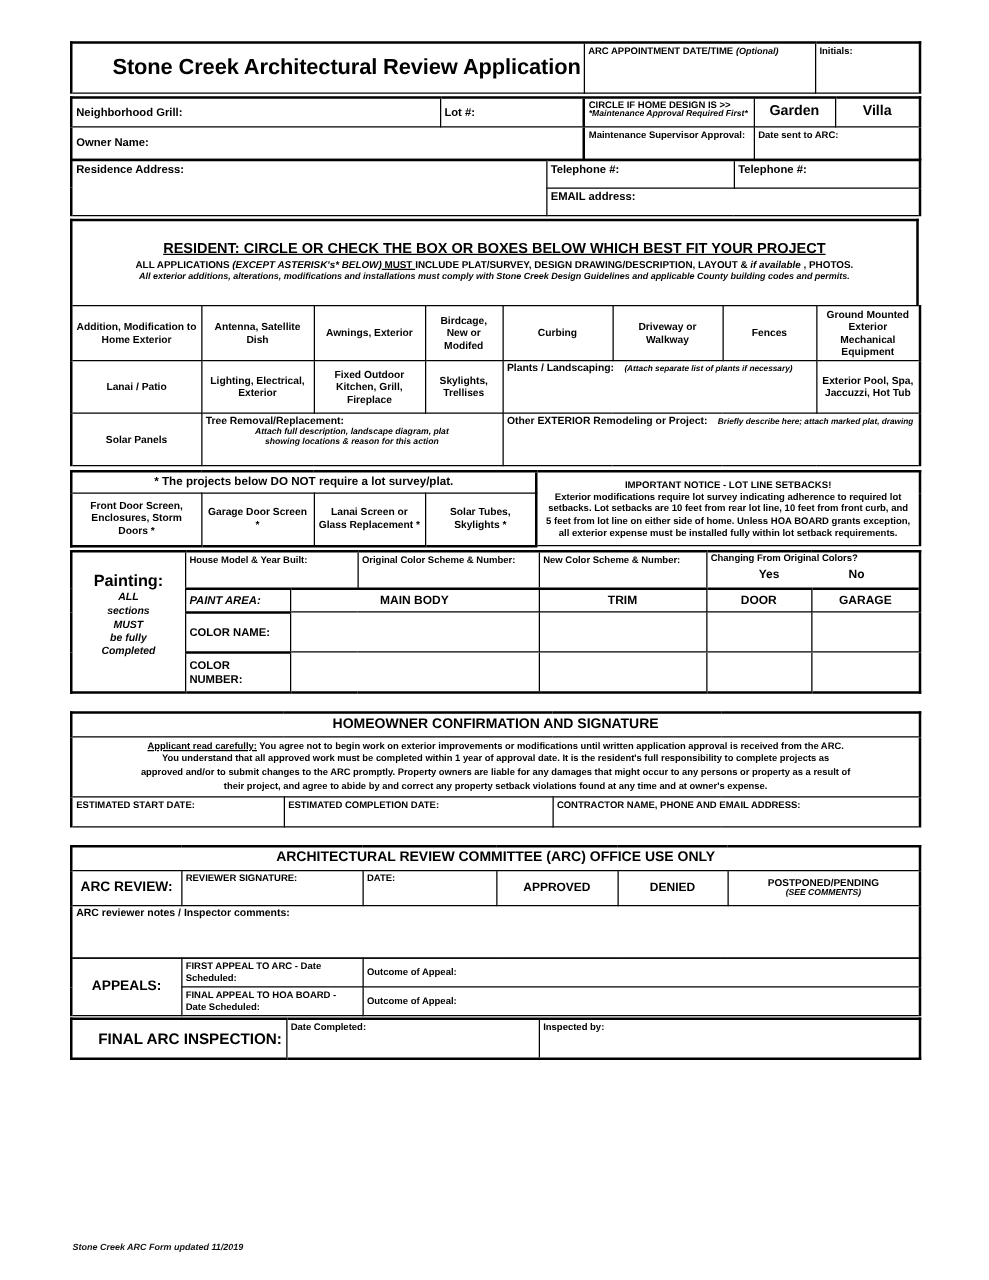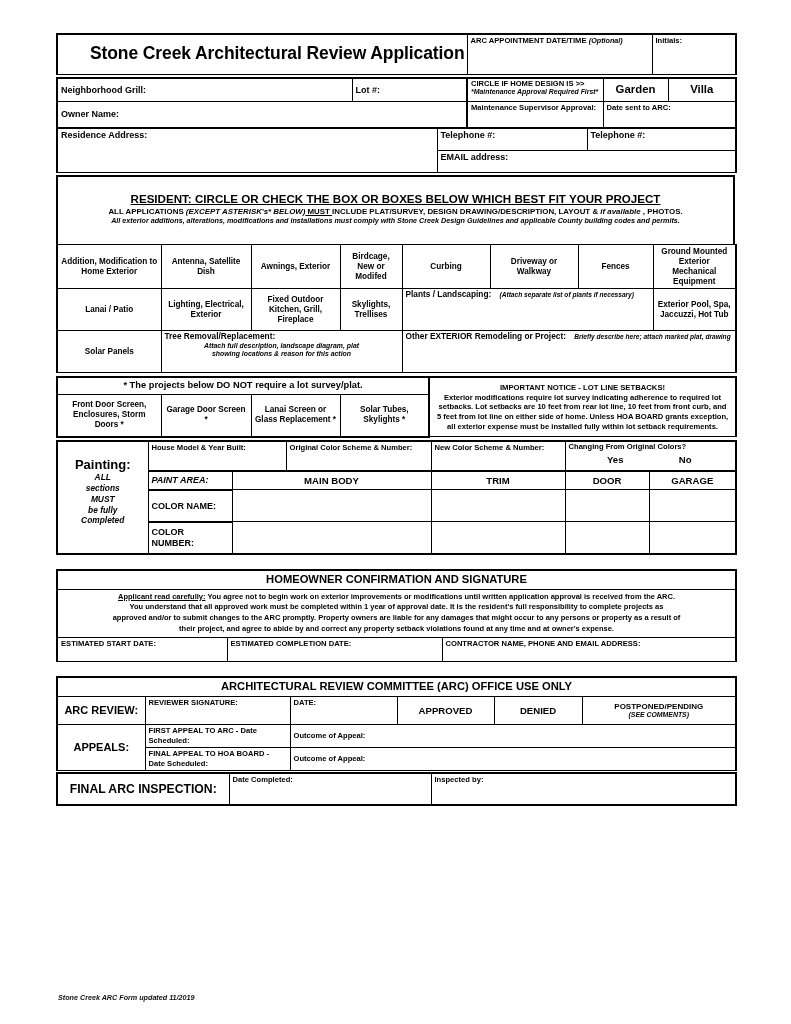--- a/index.html
+++ b/index.html
@@ -144,21 +144,21 @@
   }
   .yesno {
     font-size: 9.6px;
     font-weight: bold;
     text-align: center;
     padding-top: 2px;
   }
   .yesno span { display: inline-block; }
   .arc-review-label { font-size: 11px; font-weight: bold; text-align: center; vertical-align: middle; }
   .appeals-label { font-size: 11px; font-weight: bold; text-align: center; vertical-align: middle; }
-  .final-label { font-size: 12.2px; font-weight: bold; text-align: center; vertical-align: middle; margin-top: 36px; }
+  .final-label { font-size: 12.2px; font-weight: bold; text-align: right; vertical-align: middle; margin-top: 36px; }
   .pp-note { font-size: 6.9px; font-style: italic; font-weight: bold; }
   .footer {
     position: absolute;
     left: 58px;
     top: 993px;
     font-size: 7.2px;
     font-style: italic;
     font-weight: bold;
     color: #111;
   }
@@ -480,20 +480,25 @@
           <span class="med-label" style="font-size:9.6px">APPROVED</span>
         </td>
         <td class="ctr mid">
           <span class="med-label" style="font-size:9.6px">DENIED</span>
         </td>
         <td class="ctr mid thick-r">
           <div class="med-label" style="font-size:8px">POSTPONED/PENDING</div>
           <div class="pp-note">(SEE COMMENTS)</div>
         </td>
       </tr>
+      <tr style="height:42px">
+        <td colspan="6" class="thick-l thick-r">
+          <span class="med-label" style="font-size:8.4px">ARC reviewer notes / Inspector comments:</span>
+        </td>
+      </tr>
     </tbody>
       </table>
 
     <table style="margin-top:-1px">
       <colgroup>
         <col style="width:88px">
           <col style="width:145px">
           <col style="width:446px">
       </colgroup>
       <tbody>

